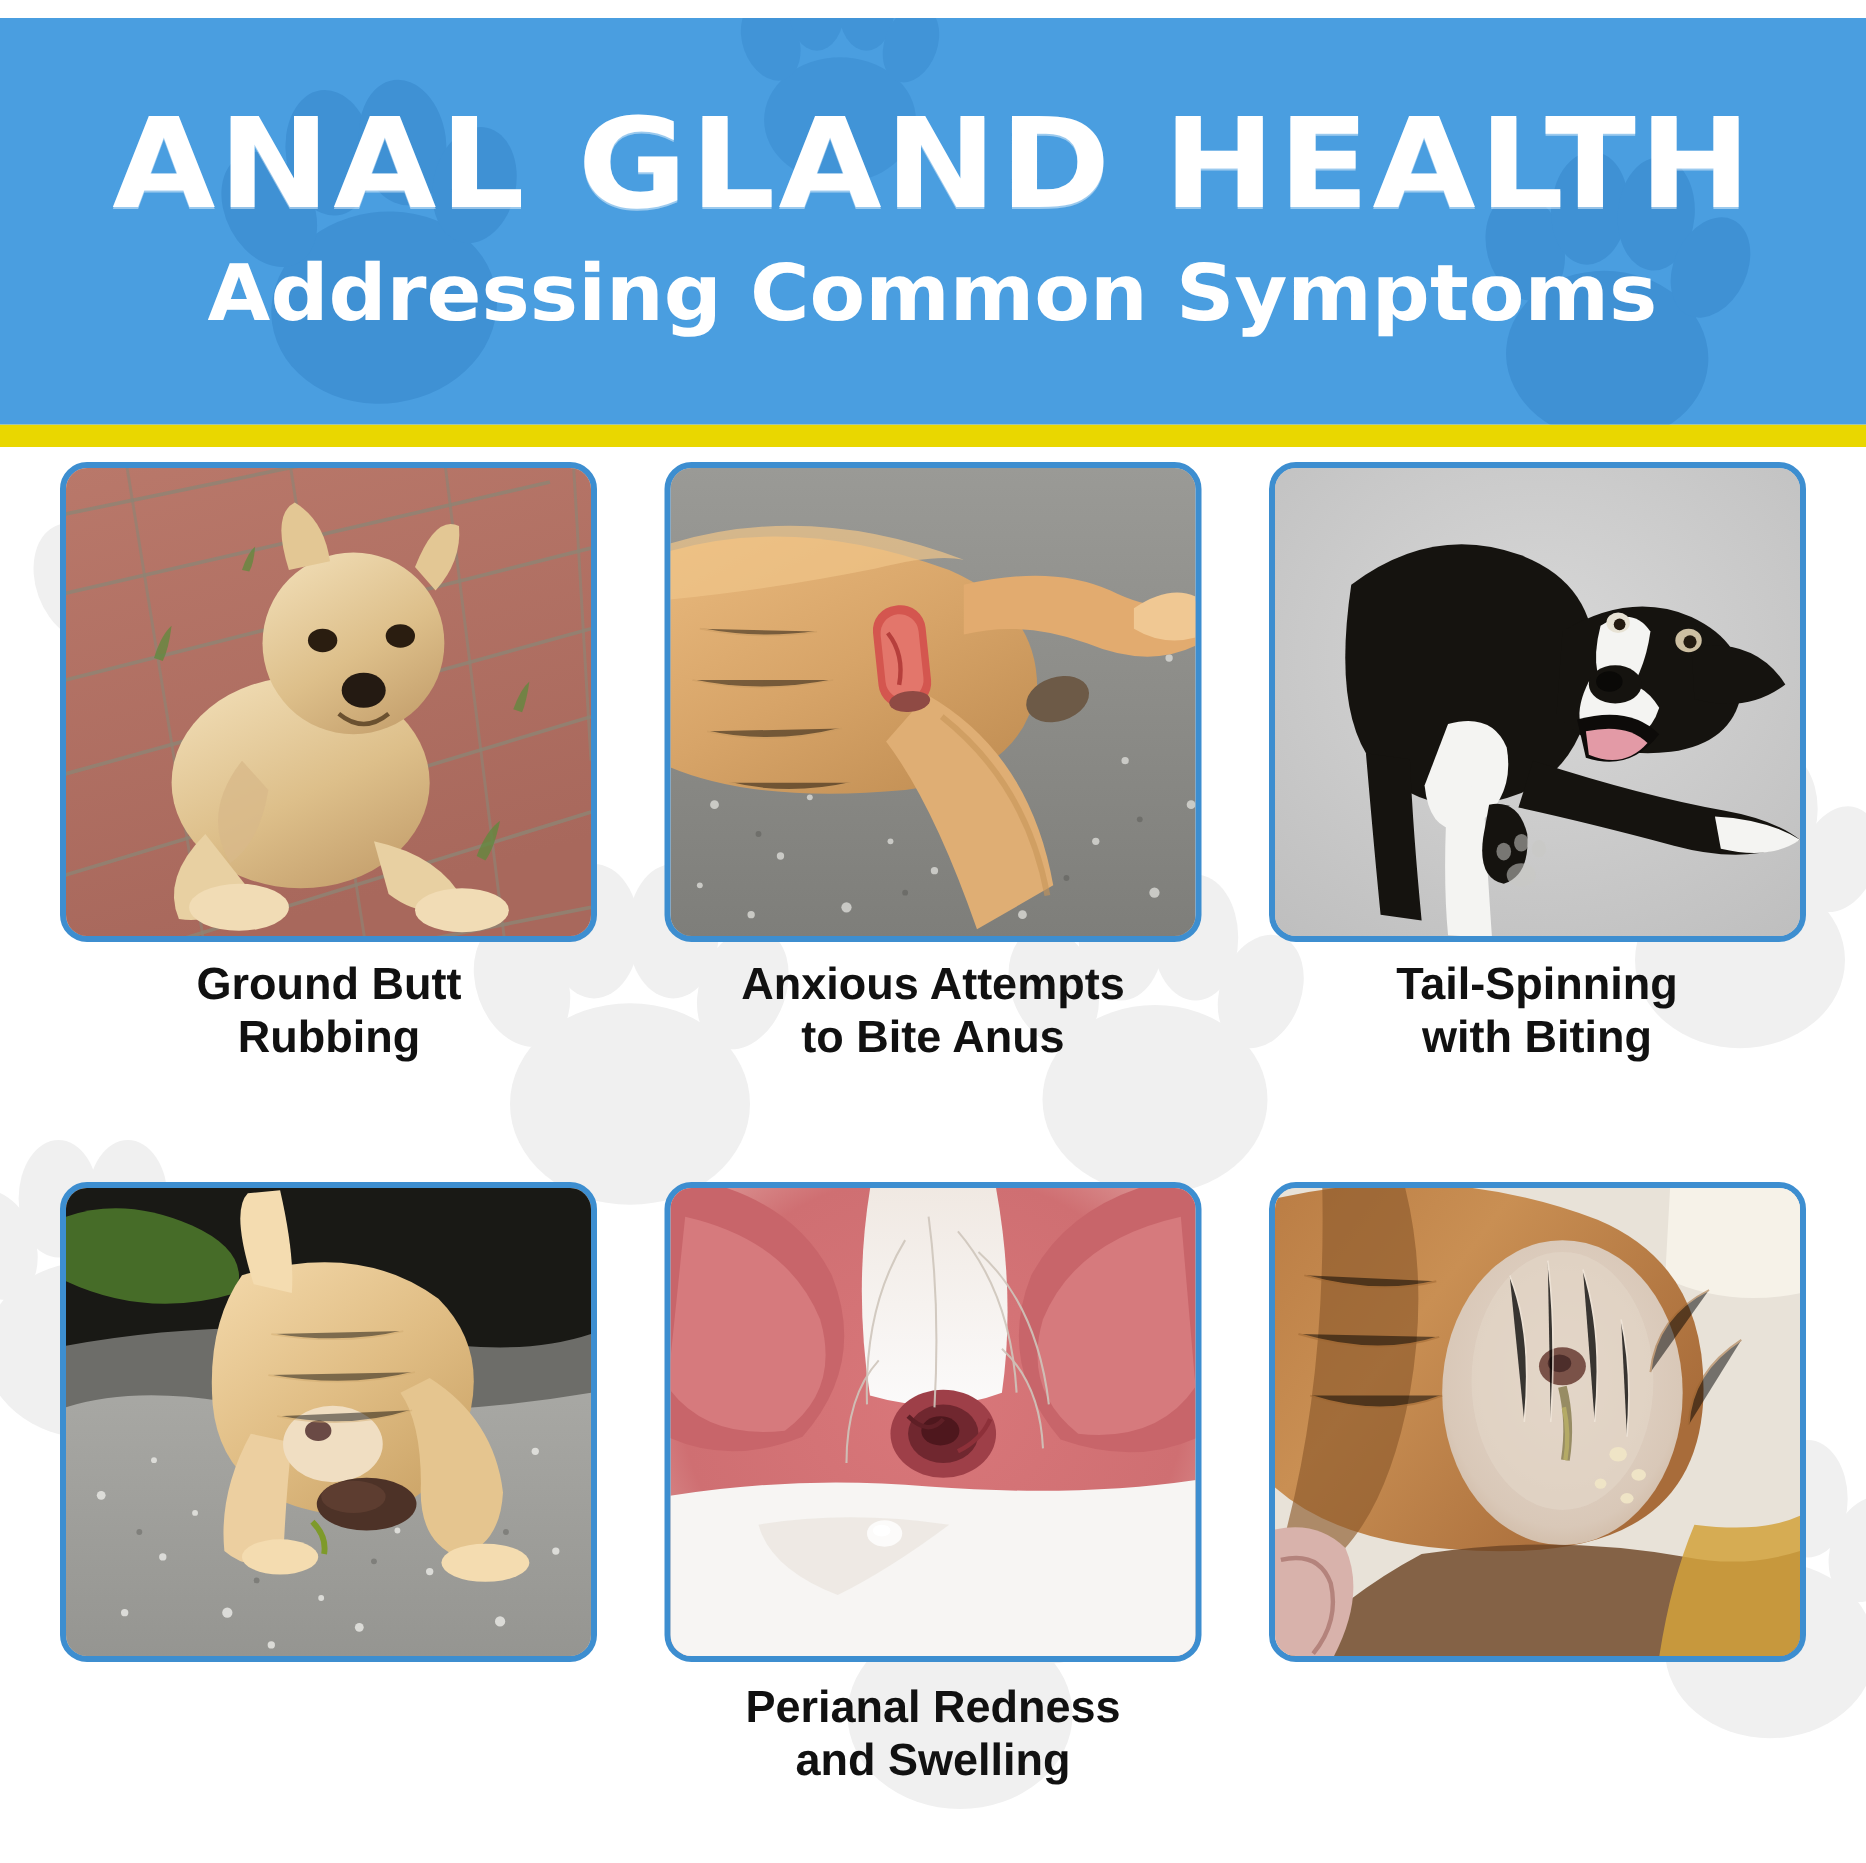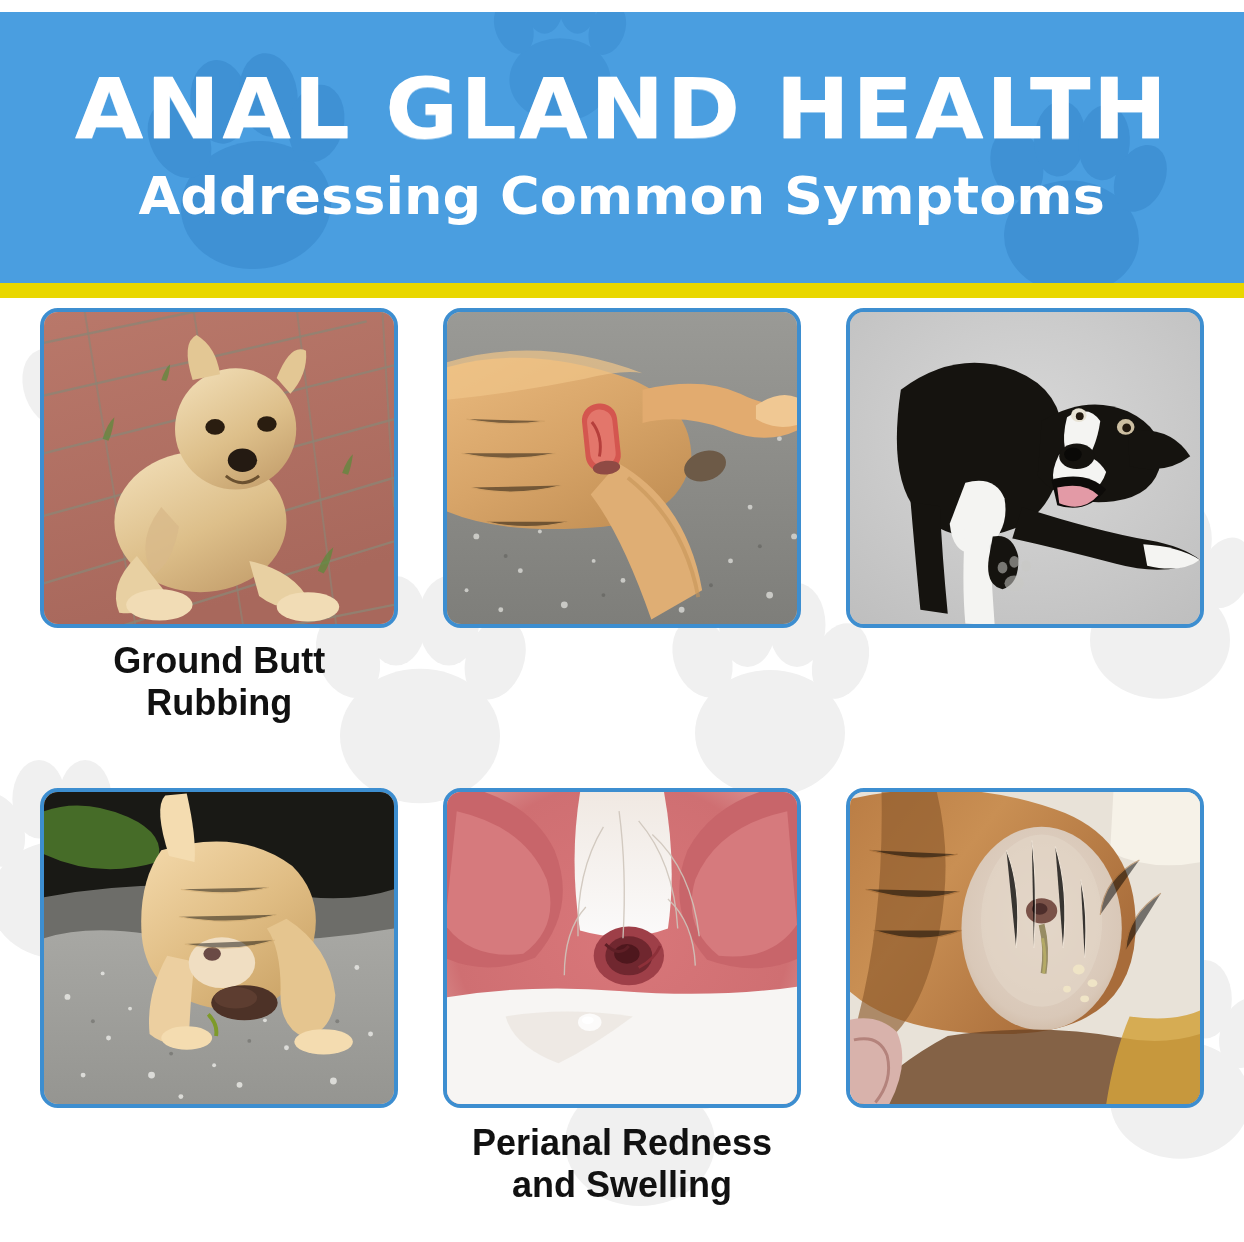--- a/index.html
+++ b/index.html
@@ -119,21 +119,21 @@
   .photo-frame svg {
     display: block;
     width: 100%;
     height: 100%;
   }
   .caption {
     margin-top: 12px;
     color: #111111;
     font-family: "Liberation Sans", sans-serif;
     font-weight: bold;
-    font-size: 36px;
+    font-size: 30px;
     line-height: 1.16;
     text-align: center;
     white-space: pre-line;
   }
   .cell.row2 .photo-frame { margin-top: 18px; }
   .cell.row2 .caption { margin-top: 14px; }
 </style>
 </head>
 <body>
 
@@ -351,20 +351,22 @@
             <ellipse cx="2" cy="30" rx="14" ry="7" fill="#8f4a44"></ellipse>
           </g>
           <g stroke="#c89a60" stroke-width="1.2" opacity="0.45">
             <path d="M20 110 q40 8 80 2"></path>
               <path d="M15 145 q46 10 96 0"></path>
             <path d="M25 180 q44 10 92 -2"></path>
               <path d="M40 215 q40 10 84 0"></path>
           </g>
         </svg>
       </div>
+      <div class="caption">Anxious Attempts
+to Bite Anus</div>
     </div>
 
     <div class="cell">
       <div class="photo-frame">
         <svg viewBox="0 0 358 320" preserveAspectRatio="xMidYMid slice">
           <defs>
             <radialGradient id="studio3" cx="0.5" cy="0.4" r="0.85">
               <stop offset="0%" stop-color="#d8d8d8"></stop>
               <stop offset="100%" stop-color="#bcbcbc"></stop>
             </radialGradient>
@@ -401,20 +403,22 @@
           <path d="M300 238 q36 2 58 16 q-20 14 -54 6z" fill="#f4f4f2"></path>
 
           <g fill="#c9c9c5" opacity="0.55">
             <ellipse cx="168" cy="278" rx="10" ry="8"></ellipse>
             <ellipse cx="156" cy="262" rx="5" ry="6"></ellipse>
             <ellipse cx="168" cy="256" rx="5" ry="6"></ellipse>
             <ellipse cx="180" cy="260" rx="5" ry="6"></ellipse>
           </g>
         </svg>
       </div>
+      <div class="caption">Tail-Spinning
+with Biting</div>
     </div>
 
     <div class="cell row2">
       <div class="photo-frame">
         <svg viewBox="0 0 358 320" preserveAspectRatio="xMidYMid slice">
           <defs>
             <linearGradient id="gravel4" x1="0" y1="0" x2="0" y2="1">
               <stop offset="0%" stop-color="#b6b6b2"></stop>
               <stop offset="100%" stop-color="#959591"></stop>
             </linearGradient>

